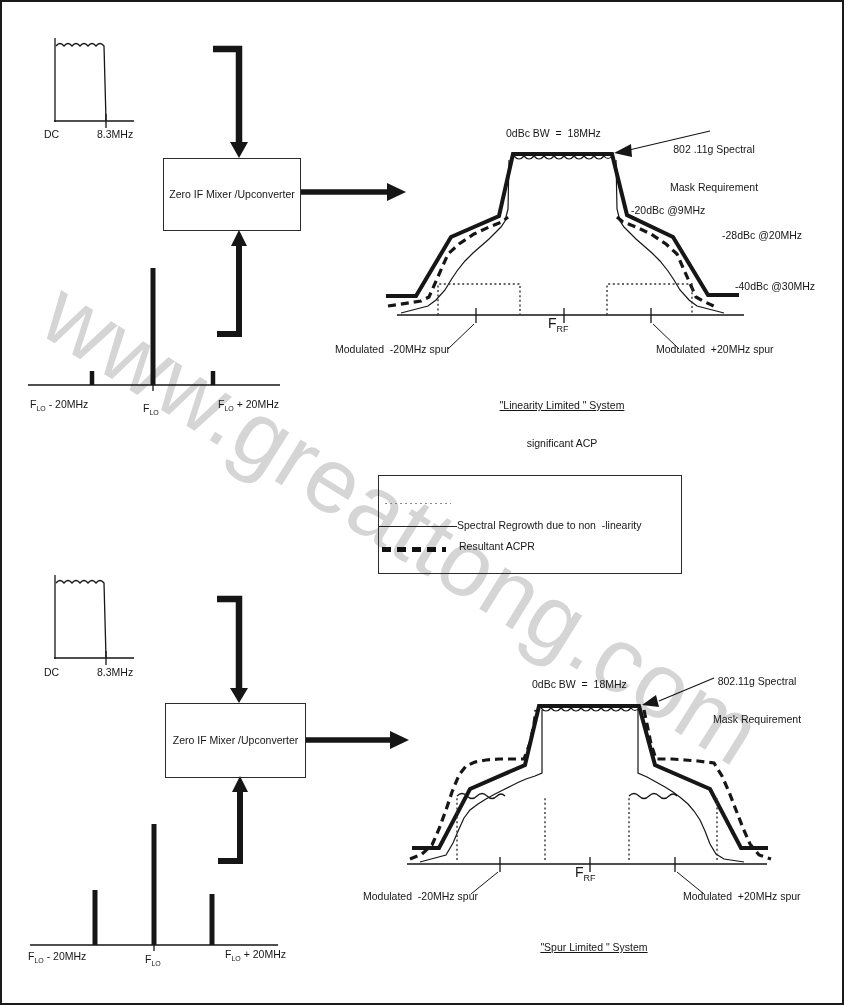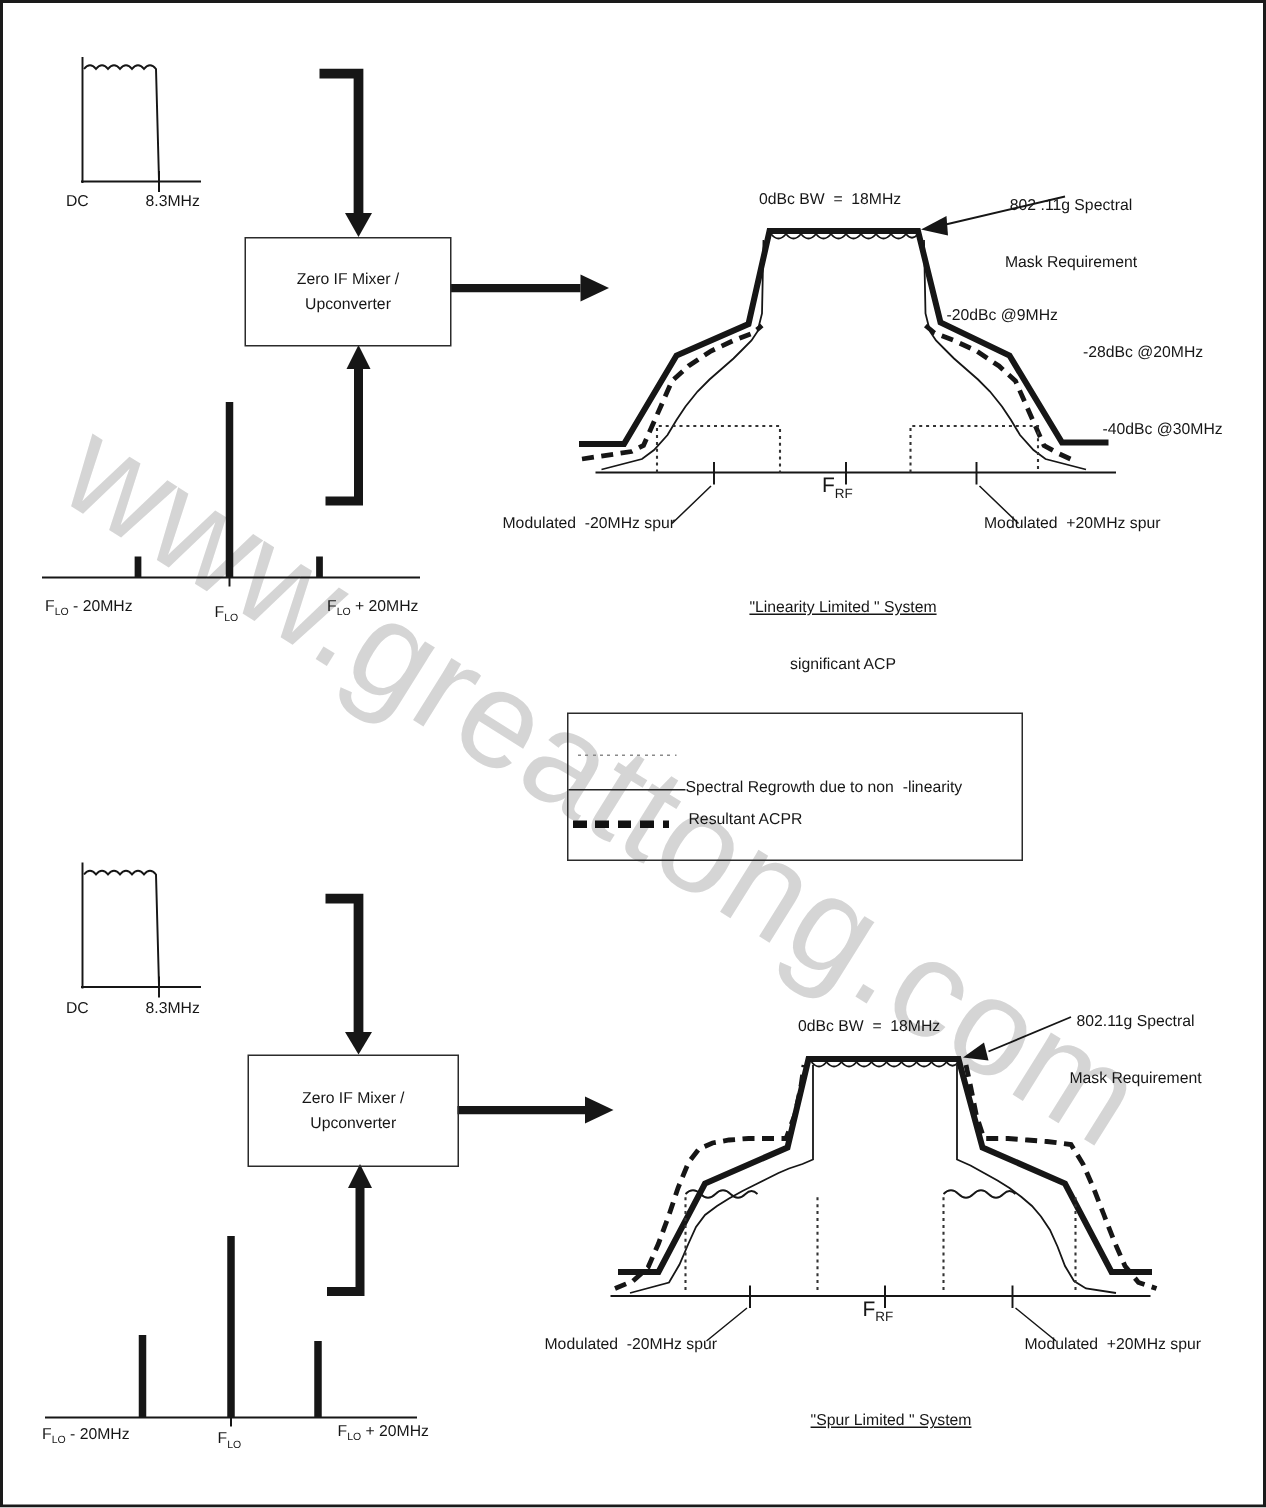--- a/index.html
+++ b/index.html
@@ -3,21 +3,21 @@
 <meta charset="utf-8">
 <style>
   html,body{margin:0;padding:0;background:#fff;}
   .page{position:relative;width:844px;height:1005px;background:#fff;border:2px solid #1a1a1a;
         box-sizing:border-box;overflow:hidden;font-family:"Liberation Sans",sans-serif;color:#161616;}
   .watermark{position:absolute;left:78px;top:258px;font-size:92px;color:#cbcbcb;opacity:.8;
         transform:rotate(32deg);transform-origin:0 0;white-space:pre;z-index:0;letter-spacing:1px;}
   svg.art{position:absolute;left:0;top:0;z-index:1;}
   .lbl{position:absolute;font-size:10.5px;line-height:12.5px;white-space:pre;z-index:2;}
   .c{text-align:center;}
-  .mixer{position:absolute;border:1.6px solid #2b2b2b;display:flex;flex-direction:column;
+  .mixer{position:absolute;border:1.6px solid #2b2b2b;display:flex;flex-direction:row;
         align-items:center;justify-content:center;text-align:center;font-size:10.5px;
         line-height:17px;z-index:2;background:transparent;}
   .legendbox{position:absolute;left:376px;top:473px;width:302px;height:97px;
         border:1.5px solid #2b2b2b;z-index:2;background:transparent;}
   .lg-item{position:absolute;font-size:10.5px;line-height:13px;white-space:pre;}
   .ls{position:absolute;}
   .ls1{left:6px;top:27px;width:66px;height:1px;
        background:repeating-linear-gradient(90deg,#8a8a8a 0 2px,transparent 2px 5px);}
   .ls2{left:0px;top:50px;width:78px;height:1px;background:#222;}
   .ls3{left:3px;top:71px;width:64px;height:4.5px;
@@ -94,21 +94,21 @@
   <div class="mixer" style="left:161px;top:156px;width:136px;height:71px;">
     <span>Zero IF Mixer /</span>
     <span>Upconverter</span>
   </div>
 
   <div class="lbl" style="left:28px;top:396px;"><span>F</span><sub>LO</sub><span> - 20MHz</span></div>
   <div class="lbl" style="left:141px;top:400px;"><span>F</span><sub>LO</sub></div>
   <div class="lbl" style="left:216px;top:396px;"><span>F</span><sub>LO</sub><span> + 20MHz</span></div>
 
   <div class="lbl" style="left:504px;top:125px;">0dBc BW  =  18MHz</div>
-  <div class="lbl c" style="left:646px;top:104px;width:132px;">
+  <div class="lbl c" style="left:646px;top:116px;width:132px;">
     <div>802 .11g Spectral</div>
     <div>Mask Requirement</div>
   </div>
   <div class="lbl" style="left:629px;top:202px;">-20dBc @9MHz</div>
   <div class="lbl" style="left:720px;top:227px;text-align:center;">-28dBc @20MHz</div>
   <div class="lbl" style="left:733px;top:278px;">-40dBc @30MHz</div>
   <div class="lbl frf" style="left:546px;top:315px;"><span>F</span><sub>RF</sub></div>
   <div class="lbl" style="left:333px;top:341px;">Modulated  -20MHz spur</div>
   <div class="lbl" style="left:654px;top:341px;">Modulated  +20MHz spur</div>
 

